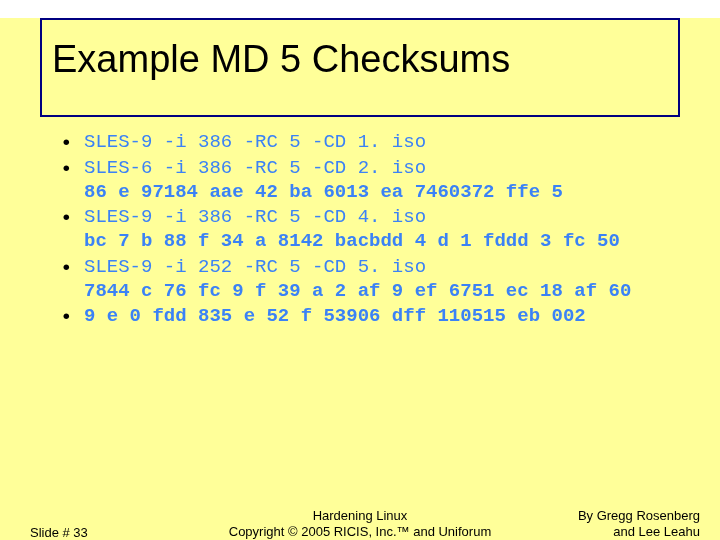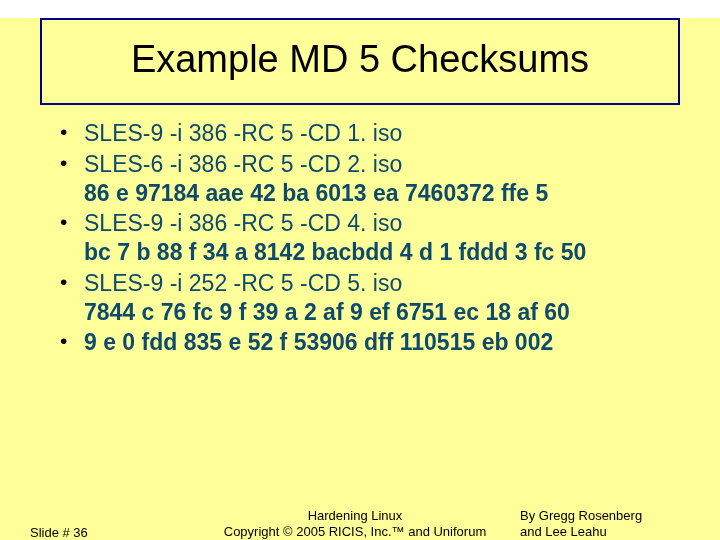--- a/index.html
+++ b/index.html
@@ -13,43 +13,43 @@
     width: 720px;
     height: 540px;
     background: #ffff99;
     font-family: Arial, Helvetica, sans-serif;
     box-sizing: border-box;
     position: relative;
   }
   .title-box {
     border: 2px solid #000080;
     margin: 18px 40px 0 40px;
-    padding: 18px 10px 22px 10px;
-    text-align: center;
+    padding: 18px 10px 34px 10px;
   }
   .title {
     font-size: 38px;
     color: #000;
     font-family: Arial, Helvetica, sans-serif;
   }
   .body {
     margin: 14px 50px 0 60px;
   }
   ul {
     list-style: none;
     padding: 0;
     margin: 0;
   }
   li {
-    color: #0c4a6e;
-    font-size: 23px;
+    color: #3b82f6;
+    font-size: 19px;
     line-height: 1.25;
     padding-left: 24px;
     position: relative;
     margin-bottom: 2px;
+    font-family: Liberation Mono, monospace;
   }
   li::before {
     content: "•";
     position: absolute;
     left: 0;
     top: 0;
     font-size: 21px;
     color: #000;
   }
   .file { display: block; }
@@ -69,21 +69,22 @@
     padding-left: 30px;
     text-align: left;
   }
   .footer-center {
     flex: 1;
     text-align: center;
     line-height: 1.25;
   }
   .footer-right {
     width: 170px;
-    padding-right: 30px;
+    padding-right: 20px;
+    text-align: right;
     line-height: 1.25;
   }
 </style>
 </head>
 <body>
 
 <div class="slide">
 
   <div class="title-box">
     <div class="title">Example MD 5 Checksums</div>
@@ -106,21 +107,21 @@
         <span class="file">SLES-9 -i 252 -RC 5 -CD 5. iso</span>
         <span class="hash">7844 c 76 fc 9 f 39 a 2 af 9 ef 6751 ec 18 af 60</span>
       </li>
       <li>
         <span class="hash">9 e 0 fdd 835 e 52 f 53906 dff 110515 eb 002</span>
       </li>
     </ul>
   </div>
 
   <div class="footer">
-    <div class="footer-left">Slide # 36</div>
+    <div class="footer-left">Slide # 33</div>
     <div class="footer-center">
       <span>Hardening Linux</span><br>
       <span>Copyright © 2005 RICIS, Inc.™ and Uniforum</span>
     </div>
     <div class="footer-right">
       <span>By Gregg Rosenberg</span><br>
       <span>and Lee Leahu</span>
     </div>
   </div>
 

